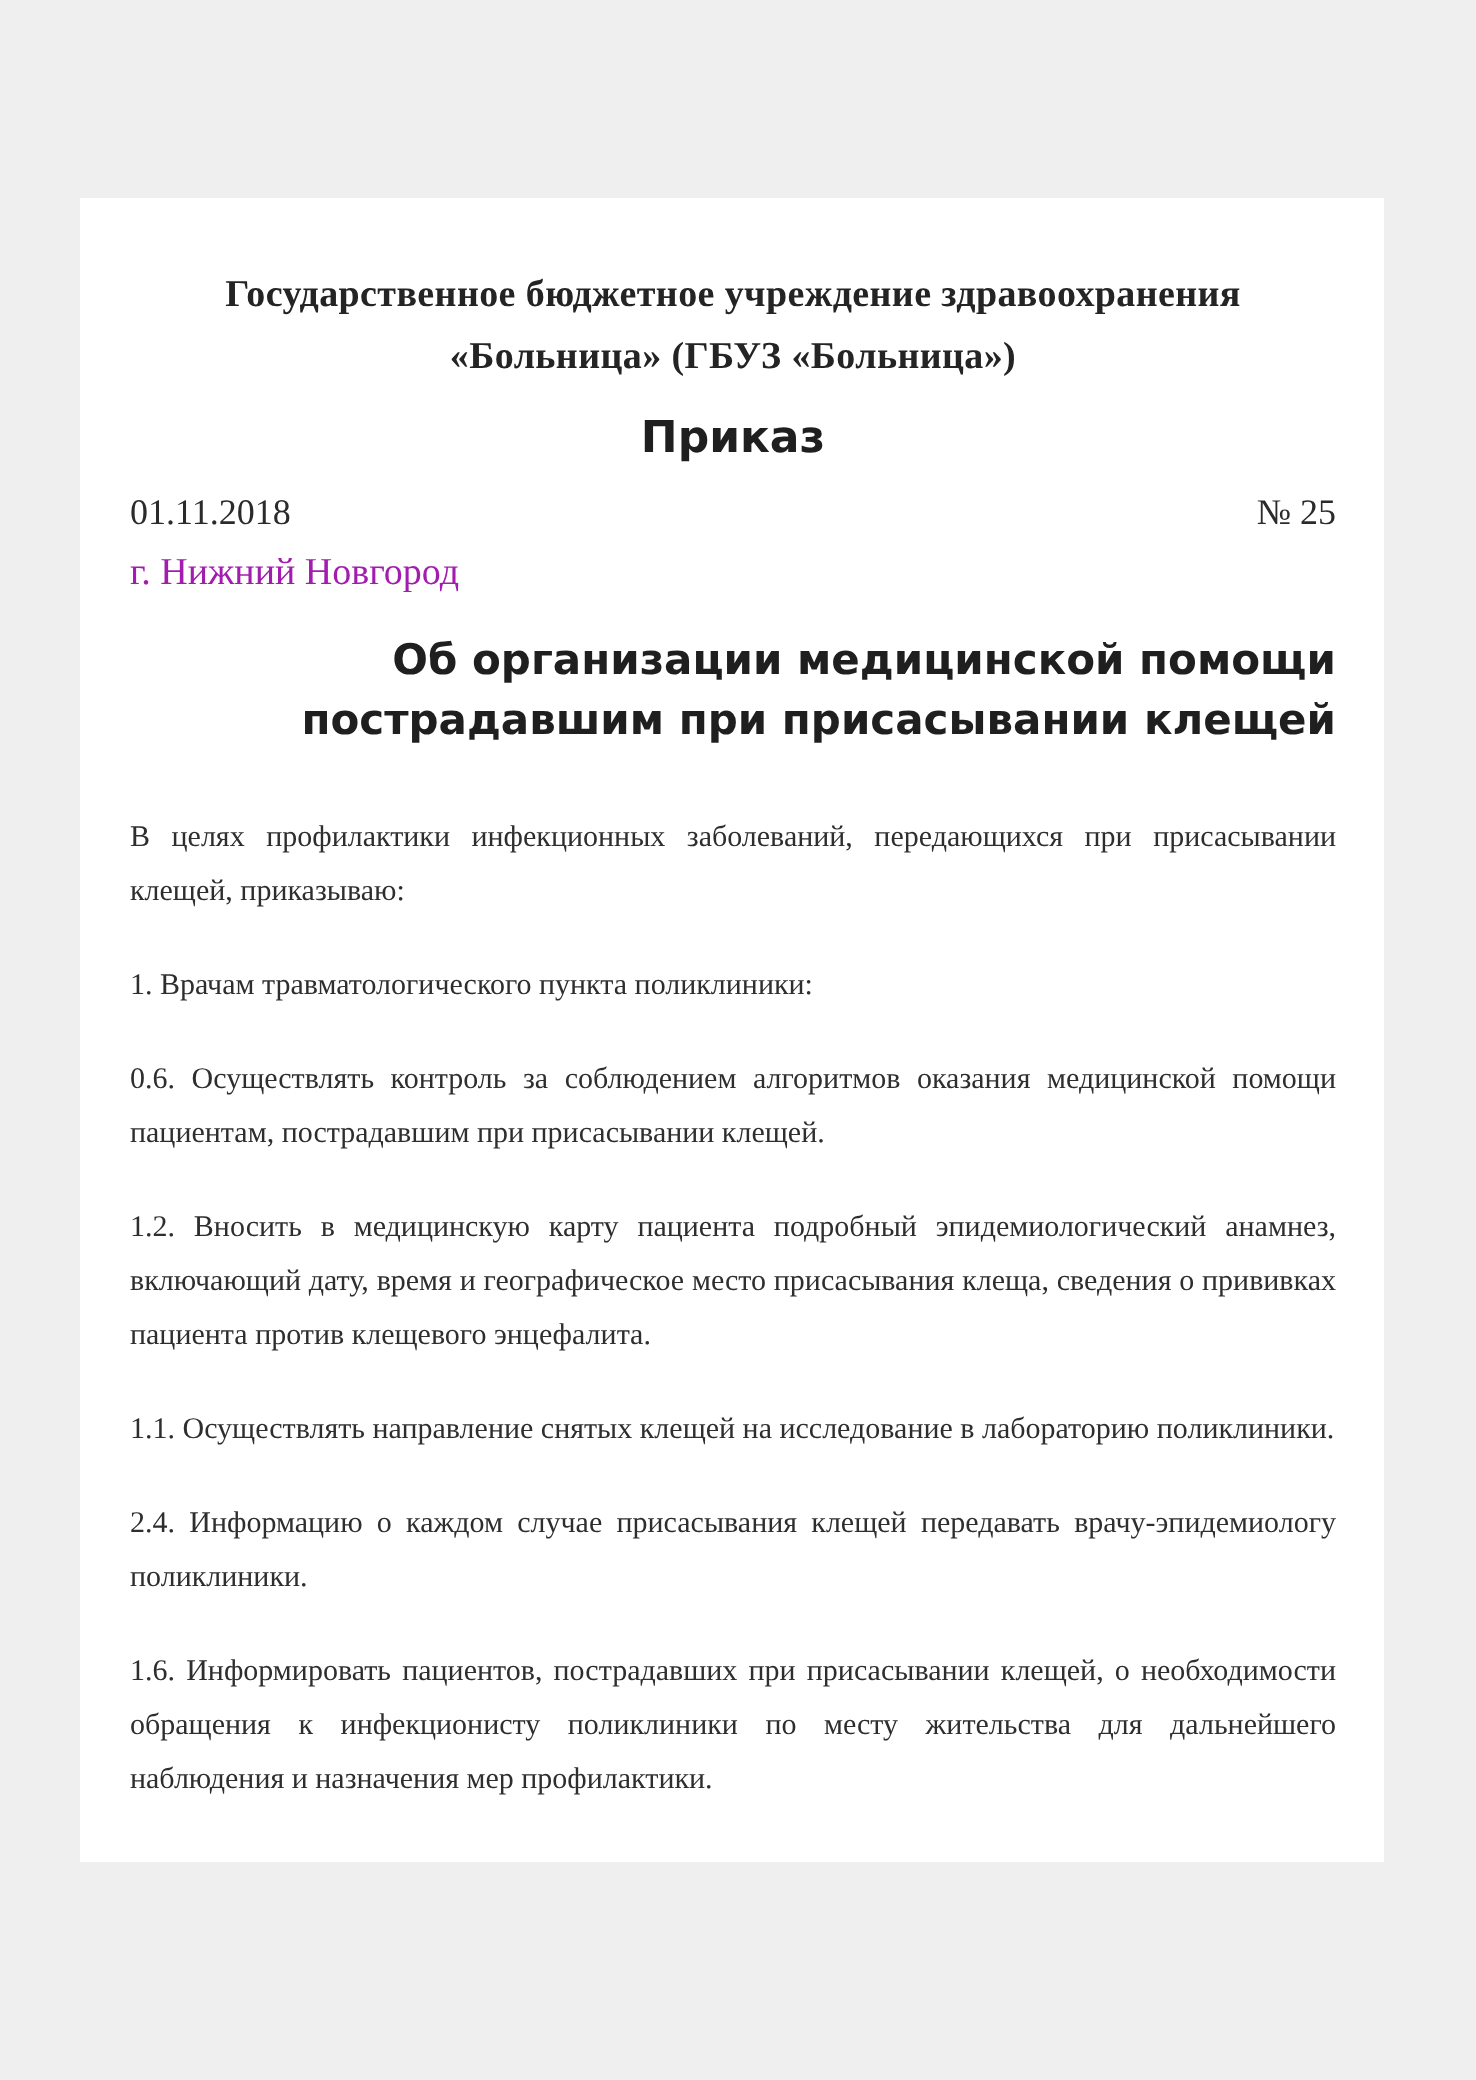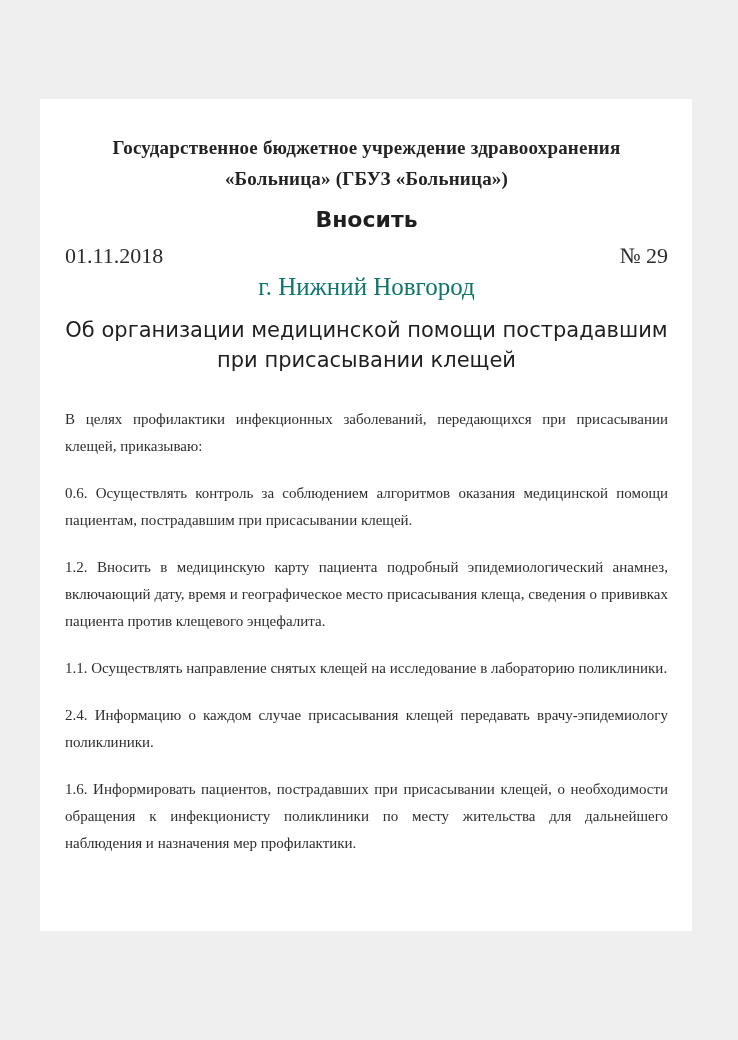--- a/index.html
+++ b/index.html
@@ -41,38 +41,37 @@
     font-size: 22px;
     line-height: 30px;
     text-align: center;
     color: #1f1f1f;
     margin-top: 11px;
   }
   .meta-row {
     display: flex;
     justify-content: space-between;
     align-items: baseline;
-    font-size: 22px;
+    font-size: 18px;
     line-height: 26px;
     margin-top: 8px;
     color: #2b2b2b;
   }
   .city {
-    text-align: center;
-    font-size: 25px;
+    font-size: 19px;
     line-height: 27px;
     margin-top: 4px;
-    color: #0f766e;
+    color: #a21caf;
   }
   .doc-title {
     font-family: "DejaVu Sans", "Liberation Sans", sans-serif;
-    font-weight: normal;
+    font-weight: bold;
     font-size: 21px;
     line-height: 30px;
-    text-align: center;
+    text-align: right;
     color: #1f1f1f;
     margin-top: 15px;
   }
   .body-text { margin-top: 31px; }
   .body-text p {
     font-size: 15px;
     line-height: 27px;
     text-align: justify;
     margin-bottom: 20px;
     color: #2e2e2e;
@@ -80,33 +79,34 @@
   }
 </style>
 </head>
 <body>
 
 <div class="canvas">
   <div class="paper">
 
     <div class="org-name">Государственное бюджетное учреждение здравоохранения «Больница» (ГБУЗ «Больница»)</div>
 
-    <div class="doc-type">Вносить</div>
+    <div class="doc-type">Приказ</div>
 
     <div class="meta-row">
       <span>01.11.2018</span>
-      <span>№ 29</span>
+      <span>№ 25</span>
     </div>
 
     <div class="city">г. Нижний Новгород</div>
 
     <div class="doc-title">Об организации медицинской помощи пострадавшим при присасывании клещей</div>
 
     <div class="body-text">
       <p>В целях профилактики инфекционных заболеваний, передающихся при присасывании клещей, приказываю:</p>
+      <p>1. Врачам травматологического пункта поликлиники:</p>
       <p>0.6. Осуществлять контроль за соблюдением алгоритмов оказания меди­цинской помощи пациентам, пострадавшим при присасывании клещей.</p>
       <p>1.2. Вносить в медицинскую карту пациента подробный эпидемиологический анамнез, включающий дату, время и географическое место присасывания клеща, сведения о прививках пациента против клещевого энцефалита.</p>
       <p>1.1. Осуществлять направление снятых клещей на исследование в лабо­раторию поликлиники.</p>
       <p>2.4. Информацию о каждом случае присасывания клещей передавать врачу-эпидемиологу поликлиники.</p>
       <p>1.6. Информировать пациентов, пострадавших при присасывании клещей, о необходимости обращения к инфекционисту поликлиники по месту жи­тельства для дальнейшего наблюдения и назначения мер профилактики.</p>
     </div>
 
   </div>
 </div>
 

